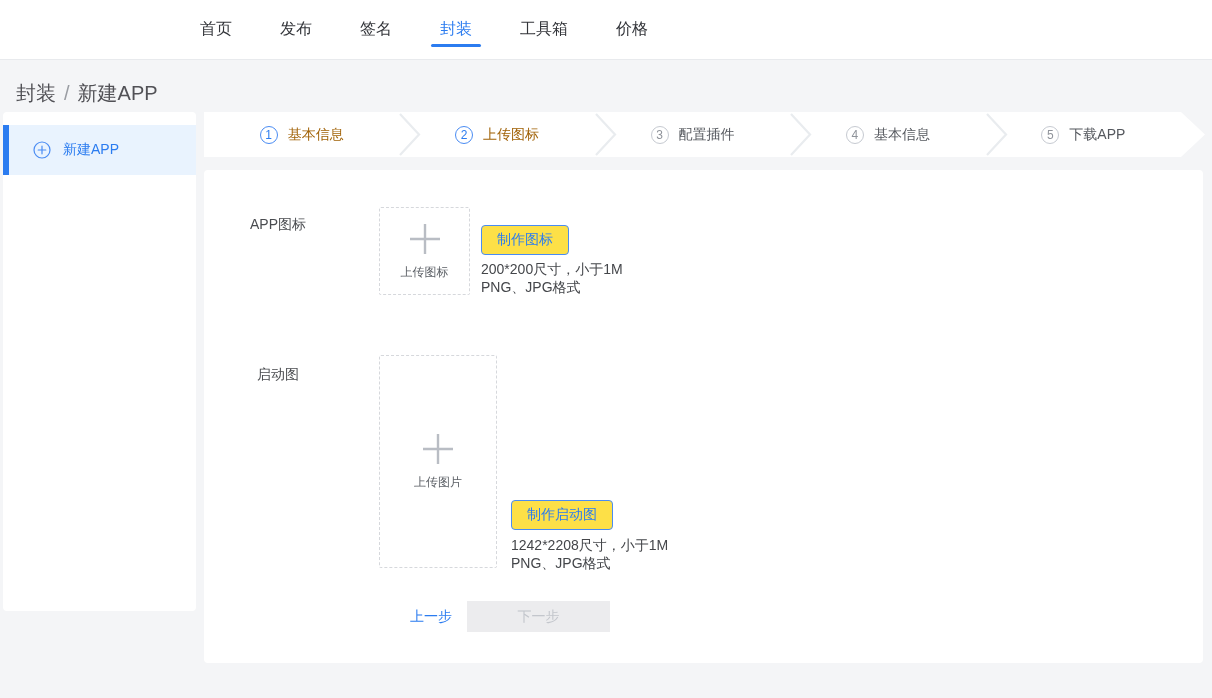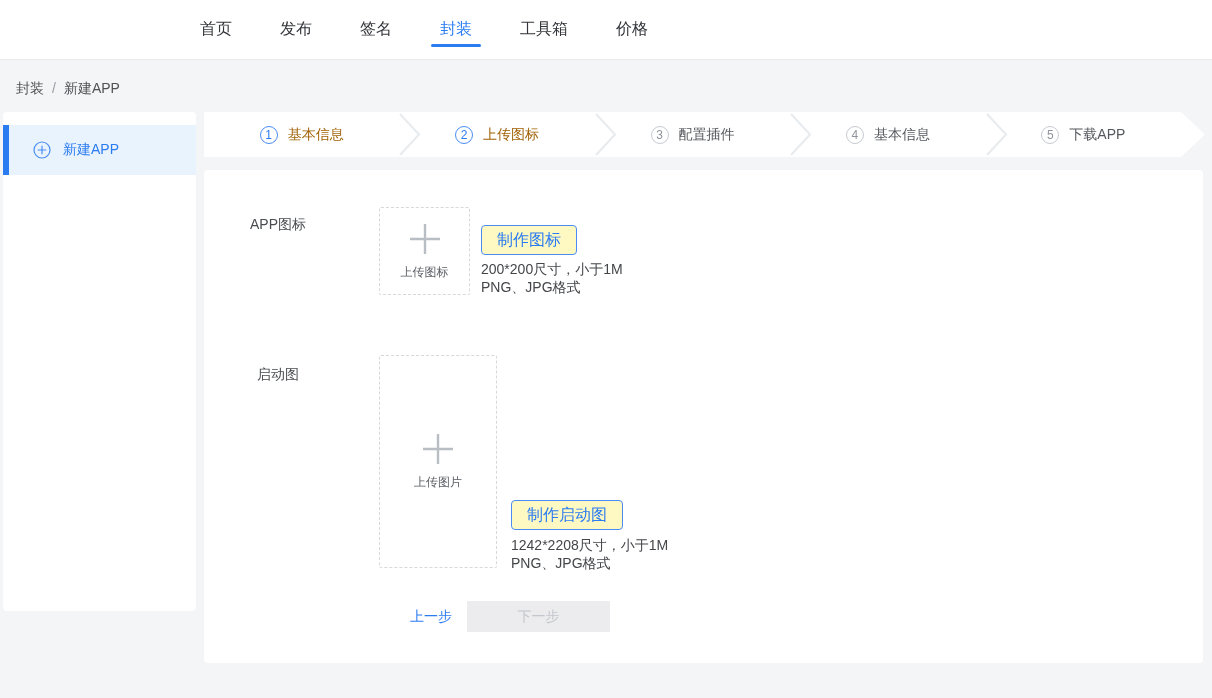--- a/index.html
+++ b/index.html
@@ -22,21 +22,21 @@
     position:relative; height:60px; display:flex; align-items:center;
     font-size:16px; color:#33353a; margin-right:48px; cursor:pointer; white-space:nowrap;
   }
   .nav-item.active { color:#2b7cf0; }
   .nav-item.active::after {
     content:""; position:absolute; left:-9px; right:-9px; bottom:13px; height:3px;
     background:#2b7cf0; border-radius:2px;
   }
 
   
-  .breadcrumb { position:absolute; left:16px; top:80px; font-size:14px; color:#515156; }
+  .breadcrumb { position:absolute; left:16px; top:80px; font-size:20px; color:#515156; }
   .breadcrumb .sep { color:#9a9da3; margin:0 8px; }
 
   
   .sidebar {
     position:absolute; left:3px; top:112px; width:193px; height:499px;
     background:#fff; border-radius:4px; padding-top:13px;
   }
   .side-item {
     height:50px; display:flex; align-items:center;
     border-left:6px solid transparent; padding-left:24px;
@@ -80,22 +80,22 @@
     font-size:14px; color:#4a4c50;
   }
   .upload-box {
     position:absolute; background:#fff; border:1px dashed #d6d8dc; border-radius:2px;
     display:flex; flex-direction:column; align-items:center; justify-content:center;
     cursor:pointer;
   }
   .upload-text { font-size:12px; color:#5c6066; margin-top:8px; }
   .plus-icon { display:block; }
   .make-btn {
-    position:absolute; height:30px; padding:12px 15px; background:#fef9c3;
-    border:1px solid #4a8cf3; border-radius:4px; color:#2b7cf0; font-size:16px;
+    position:absolute; height:30px; padding:12px 15px; background:#fde047;
+    border:1px solid #4a8cf3; border-radius:4px; color:#2b7cf0; font-size:14px;
     display:inline-flex; align-items:center; cursor:pointer;
     font-family:inherit;
   }
   .hint-lines { position:absolute; font-size:14px; color:#44464a; line-height:18px; }
   .prev-link {
     position:absolute; font-size:14px; color:#2b7cf0; cursor:pointer;
     height:31px; display:flex; align-items:center;
   }
   .next-btn {
     position:absolute; width:143px; height:31px; background:#ececee; border:none;

